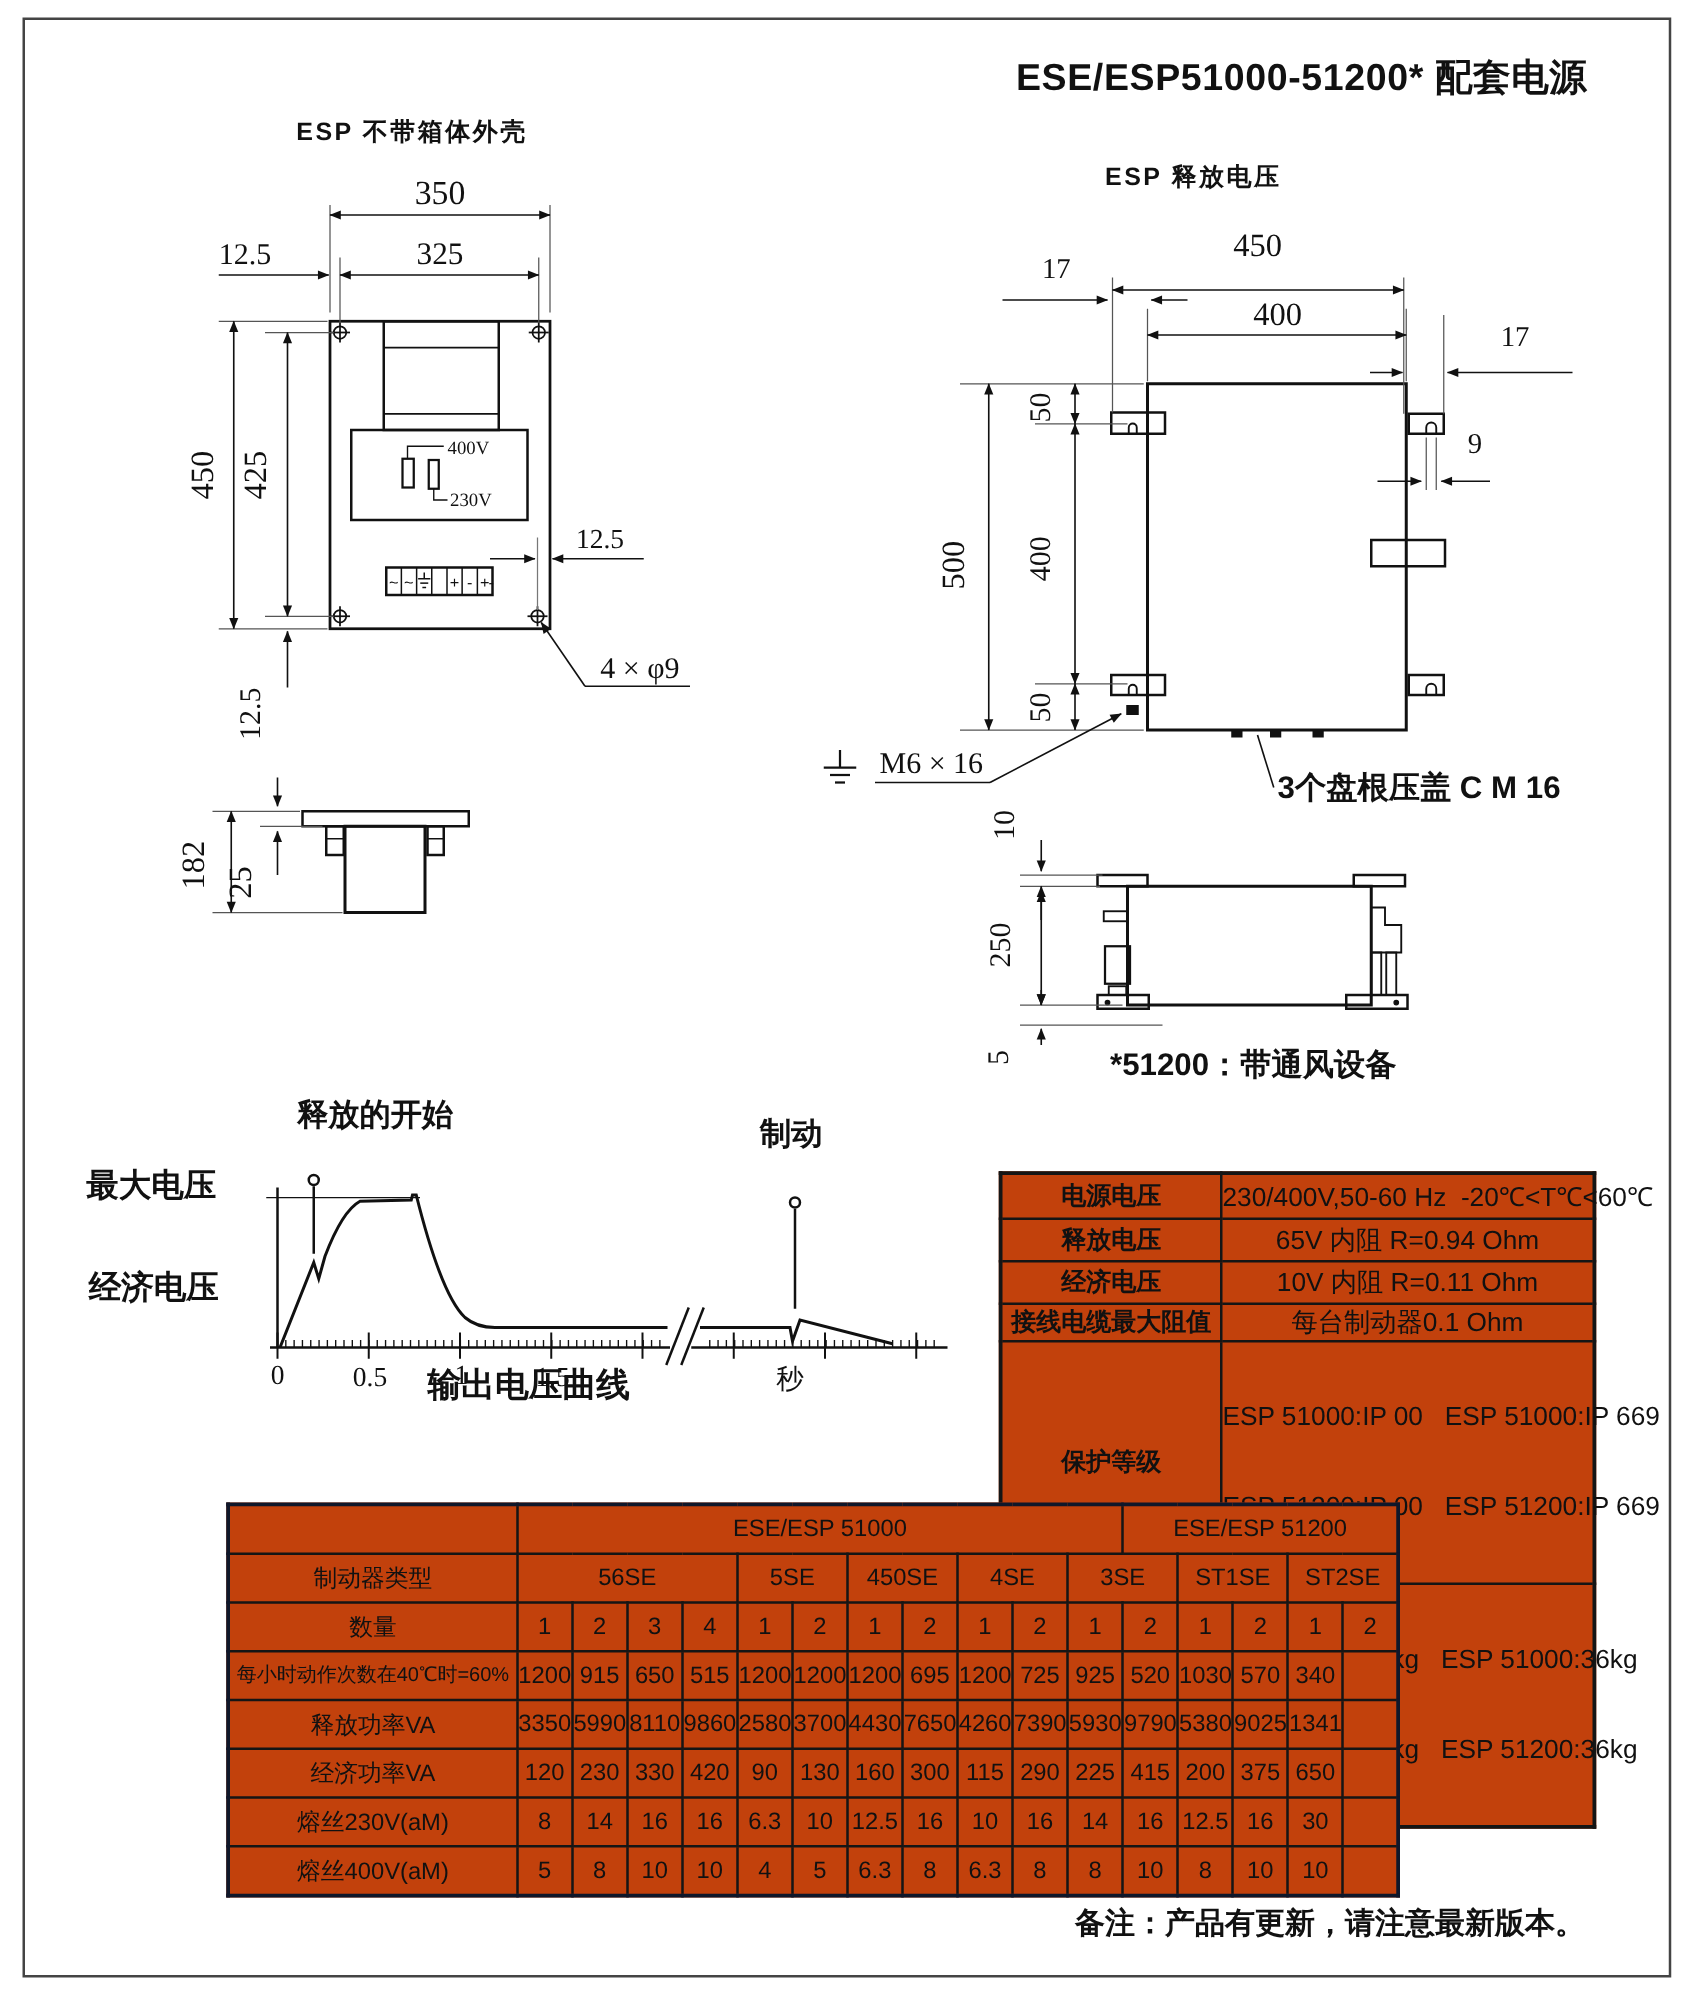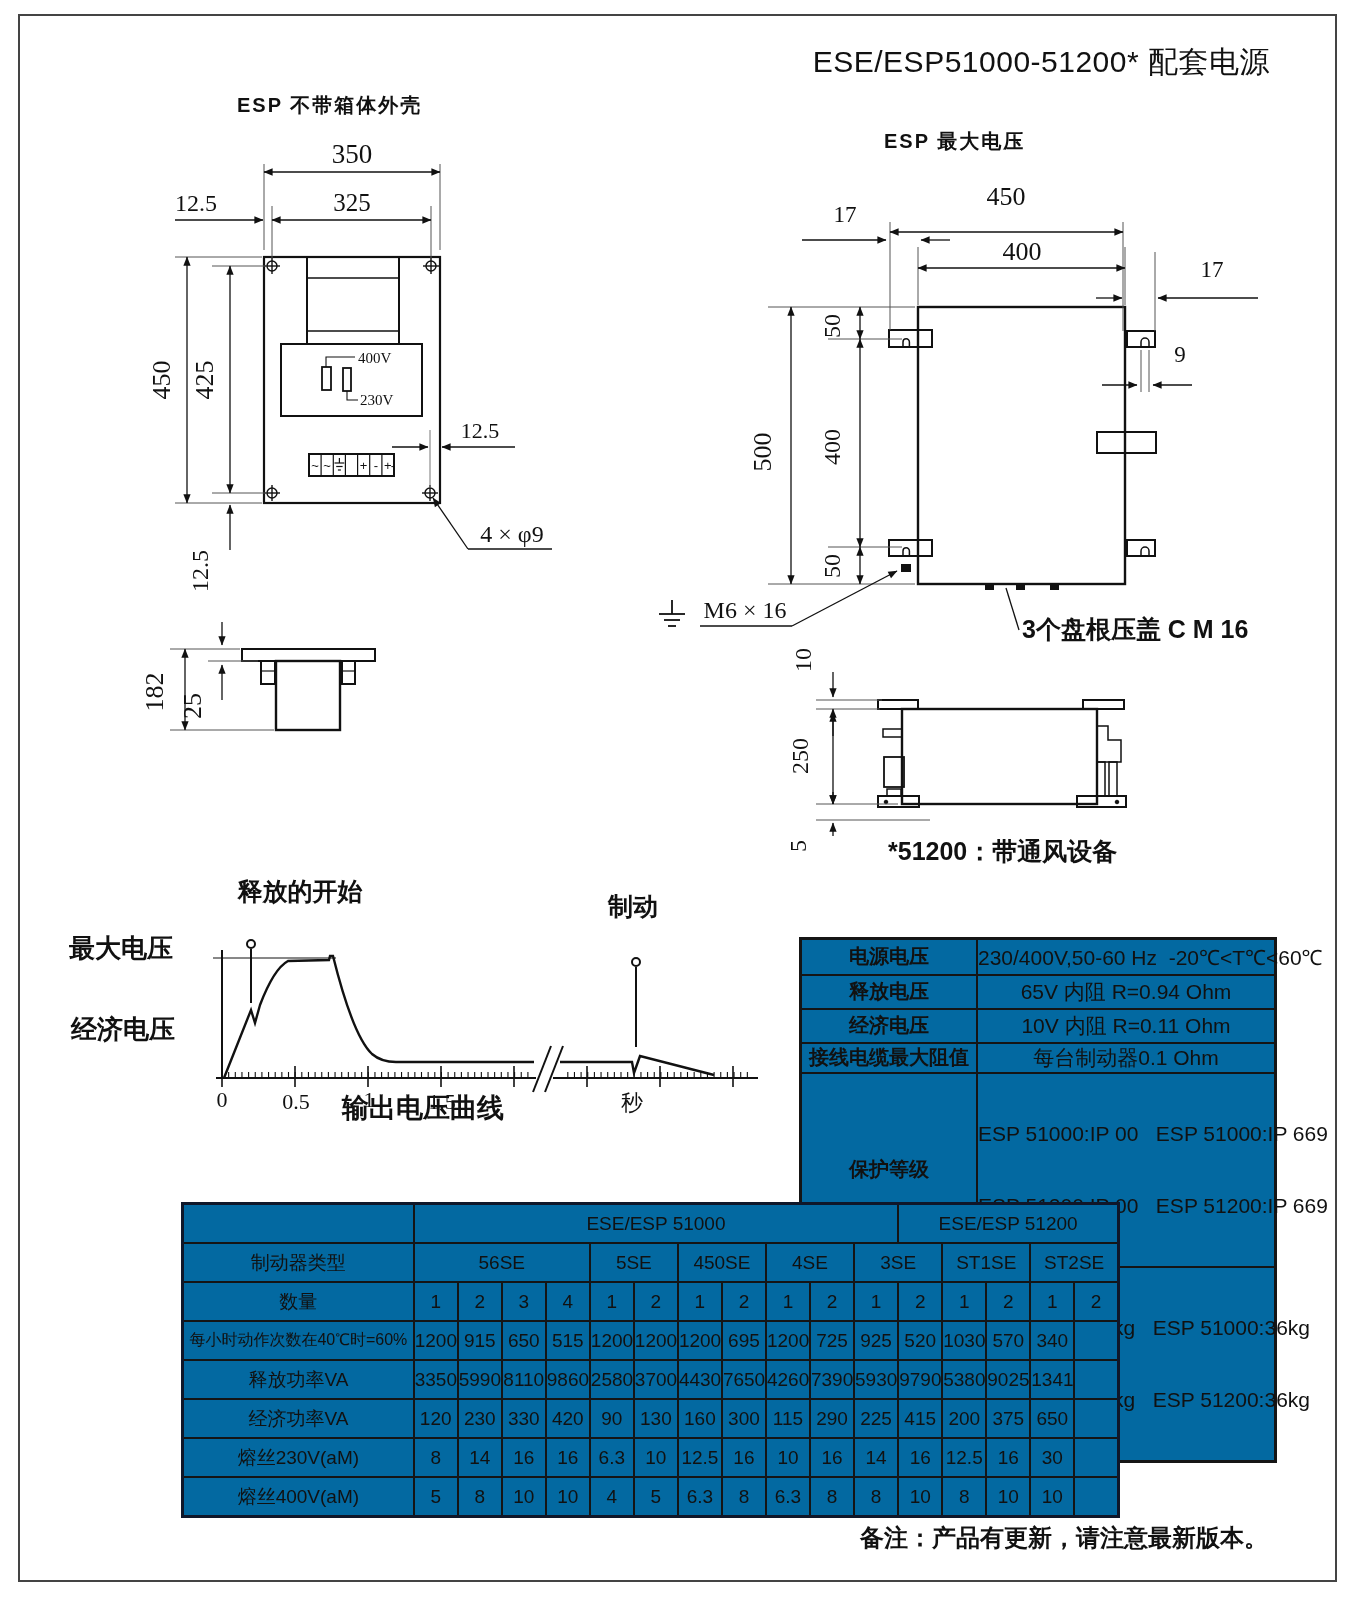--- a/index.html
+++ b/index.html
@@ -4,45 +4,45 @@
 <style>
   html,body{margin:0;padding:0}
   body{width:1356px;height:1600px;position:relative;background:#fff;
        font-family:"Liberation Sans",sans-serif;color:#111}
   .frame{position:absolute;left:18px;top:14px;width:1315px;height:1564px;border:2px solid #444}
   .abs{position:absolute}
   svg{position:absolute;overflow:visible}
   svg text{fill:#111}
   .dimtxt{font-family:"Liberation Serif",serif}
   .cn{font-family:"Liberation Sans",sans-serif;font-weight:600}
-  .doc-title{position:absolute;right:86px;top:42px;font-size:30px;font-weight:normal;letter-spacing:.5px}
+  .doc-title{position:absolute;right:86px;top:42px;font-size:30px;font-weight:bold;letter-spacing:.5px}
   .dwg-title{position:absolute;font-size:20px;font-weight:600;letter-spacing:2px}
   .t1{left:237px;top:92px}
   .t2{left:884px;top:128px}
   .footnote{position:absolute;right:88px;top:1522px;font-size:24px;font-weight:600}
-  table{border-collapse:collapse;position:absolute;table-layout:fixed;background:#0369a1}
+  table{border-collapse:collapse;position:absolute;table-layout:fixed;background:#c2410c}
   .spec{border:3px solid #151515;left:799px;top:937px;width:478px}
   .spec td{border:2px solid #151515;text-align:center;vertical-align:middle;padding:0}
   .spec .sl{width:174px;font-size:20px;font-weight:600}
   .spec .sv{font-size:21px;white-space:pre}
   .spec .two div{line-height:24px;white-space:pre}
   .big{border:3px solid #0f172a;left:181px;top:1202px;width:939px}
   .big td{border:2px solid #151515;text-align:center;vertical-align:middle;
           font-size:19px;height:37px;padding:0;overflow:hidden;white-space:nowrap}
   .big .lbl{font-weight:500}
   .big .sm{font-size:16px}
 </style>
 </head>
 <body>
 
 <div class="frame"></div>
 
 <div class="doc-title">ESE/ESP51000-51200* 配套电源</div>
 <div class="dwg-title t1">ESP 不带箱体外壳</div>
-<div class="dwg-title t2">ESP 最大电压</div>
+<div class="dwg-title t2">ESP 释放电压</div>
 
 <svg class="abs" style="left:60px;top:135px" width="580" height="470" viewBox="60 135 580 470">
   <defs>
     <marker id="a1" viewBox="0 0 10 10" refX="9.5" refY="5" markerWidth="10" markerHeight="7" orient="auto-start-reverse">
       <path d="M0,1 L10,5 L0,9 z" fill="#111"></path>
     </marker>
   </defs>
   <g>
     <rect x="264" y="257" width="176" height="246" fill="none" stroke="#111" stroke-width="2.2"></rect>
   </g>

